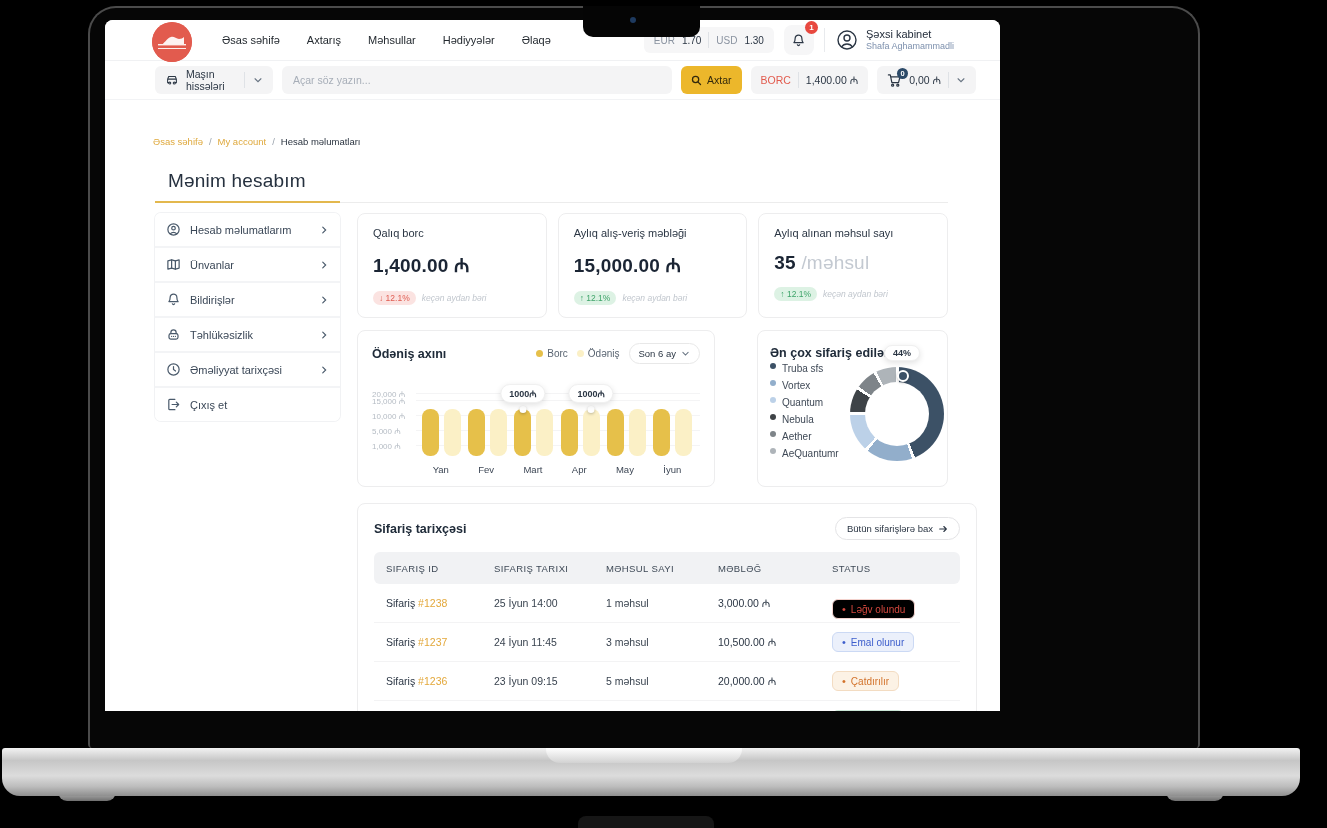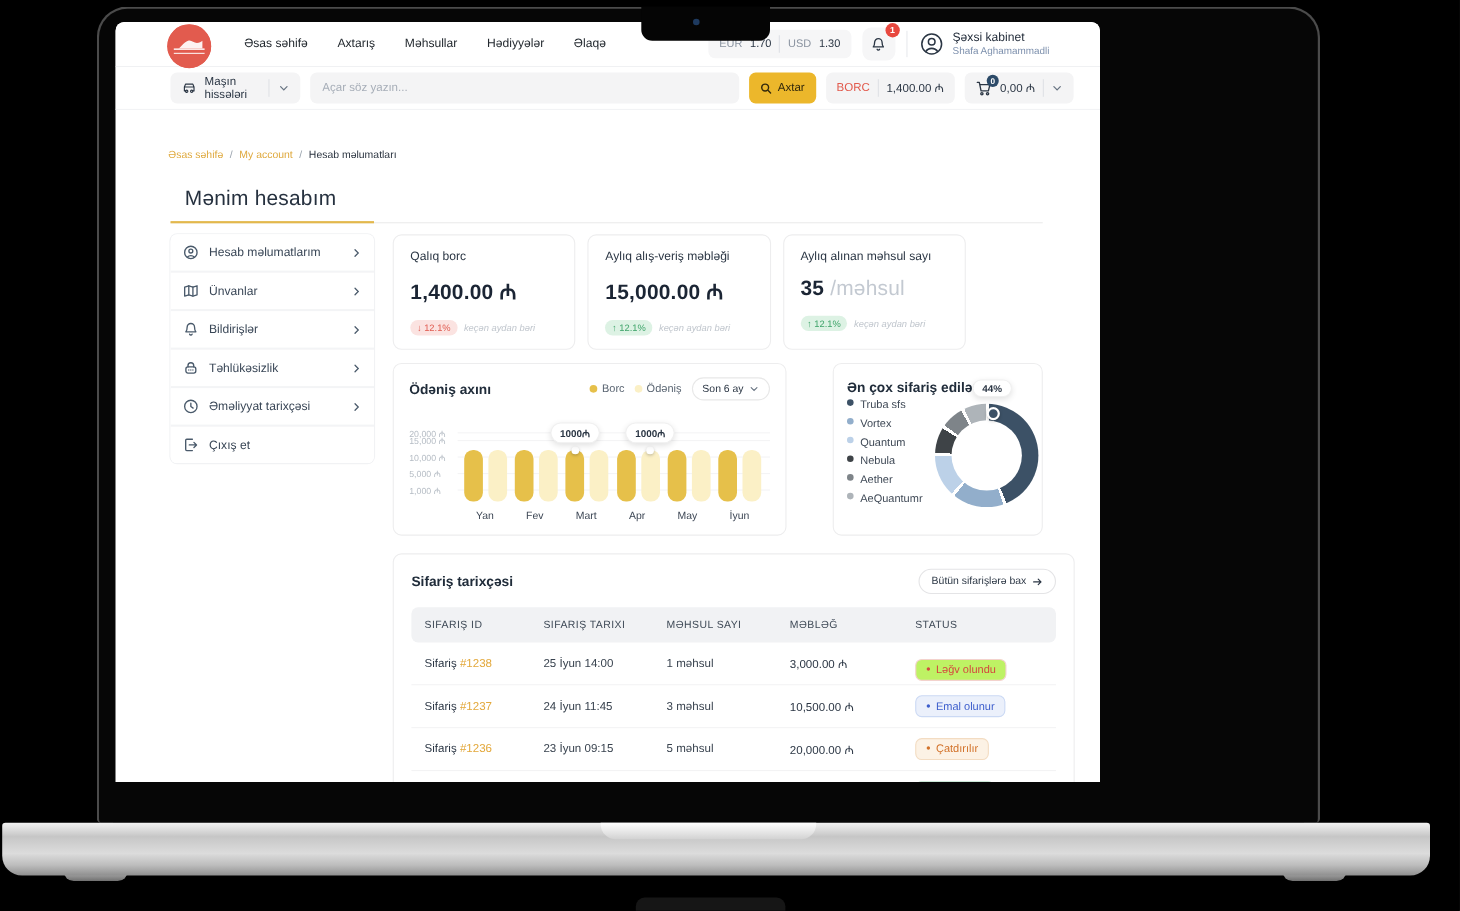--- a/index.html
+++ b/index.html
@@ -78,21 +78,21 @@
     box-shadow:0 0 0 1px #f1f2f4;background:#fff;}
   .side-item{height:33px;display:flex;align-items:center;gap:9px;padding:0 11px;border-bottom:2px solid #f3f4f6;
     font-size:11px;color:#3a4757;background:#fff;cursor:pointer;}
   .side-item:last-child{border-bottom:none;}
   .side-item .chev{margin-left:auto;color:#8794a3;}
   .side-item svg{color:#4a5a6b;flex:none;}
   .side-item.active{background:#3A4D60;color:#fff;}
   .side-item.active svg,.side-item.active .chev{color:#fff;}
 
   
-  .stats{position:absolute;left:252px;top:193px;width:521px;display:flex;gap:11px;}
+  .stats{position:absolute;left:252px;top:193px;width:591px;display:flex;gap:11px;}
   .stat-card{flex:1;height:105px;box-sizing:border-box;border:1px solid #ededee;border-radius:8px;background:#fff;padding:13px 15px;}
   .stat-label{font-size:11px;color:#2b3644;}
   .stat-value{font-size:19px;font-weight:bold;color:#1b2534;margin-top:13px;letter-spacing:.2px;}
   .stat-unit{color:#c3c9d1;font-weight:normal;}
   .stat-foot{margin-top:13px;display:flex;align-items:center;gap:6px;}
   .delta{font-size:8.5px;padding:2px 6px;border-radius:9px;}
   .delta-down{background:#fbe3e1;color:#E05C51;}
   .delta-up{background:#ddf2e4;color:#3FA46A;}
   .stat-note{font-size:8.5px;font-style:italic;color:#c0c6cd;}
 
@@ -142,21 +142,21 @@
     grid-template-columns:108px 112px 112px 114px 1fr;align-items:center;padding:0 12px;
     font-size:9.5px;letter-spacing:.4px;color:#3e4956;font-weight:500;}
   .trow{height:38px;display:grid;grid-template-columns:108px 112px 112px 114px 1fr;align-items:center;
     padding:0 12px;border-bottom:1px solid #f3f3f4;font-size:10.5px;color:#39434f;}
   .oid-prefix{color:#2b3644;font-weight:500;}
   .oid{color:#E3A83B;font-weight:500;cursor:pointer;}
   .amount{color:#2b3644;}
   .badge{display:inline-flex;align-items:center;gap:5px;min-width:60px;height:20px;padding:0 9px;border-radius:6px;
     font-size:10px;border:1px solid transparent;box-sizing:border-box;justify-content:flex-start;width:fit-content;}
   .badge::before{content:"•";font-size:11px;}
-  .st-cancelled{background:#bef264;border-color:#F3D2CD;color:#D4483E;margin-top:12px;}
+  .st-cancelled{background:#000000;border-color:#F3D2CD;color:#D4483E;margin-top:12px;}
   .st-processing{background:#EBF0FB;border-color:#CBD9F4;color:#3D5ECC;}
   .st-shipping{background:#FCF2E5;border-color:#F3DCC2;color:#D2722A;}
   .st-delivered{background:#E9F6EE;border-color:#CBE7D6;color:#3E9C68;min-width:72px;}
   svg{display:block;}
 </style>
 </head>
 <body>
 
 <div class="stage">
 

